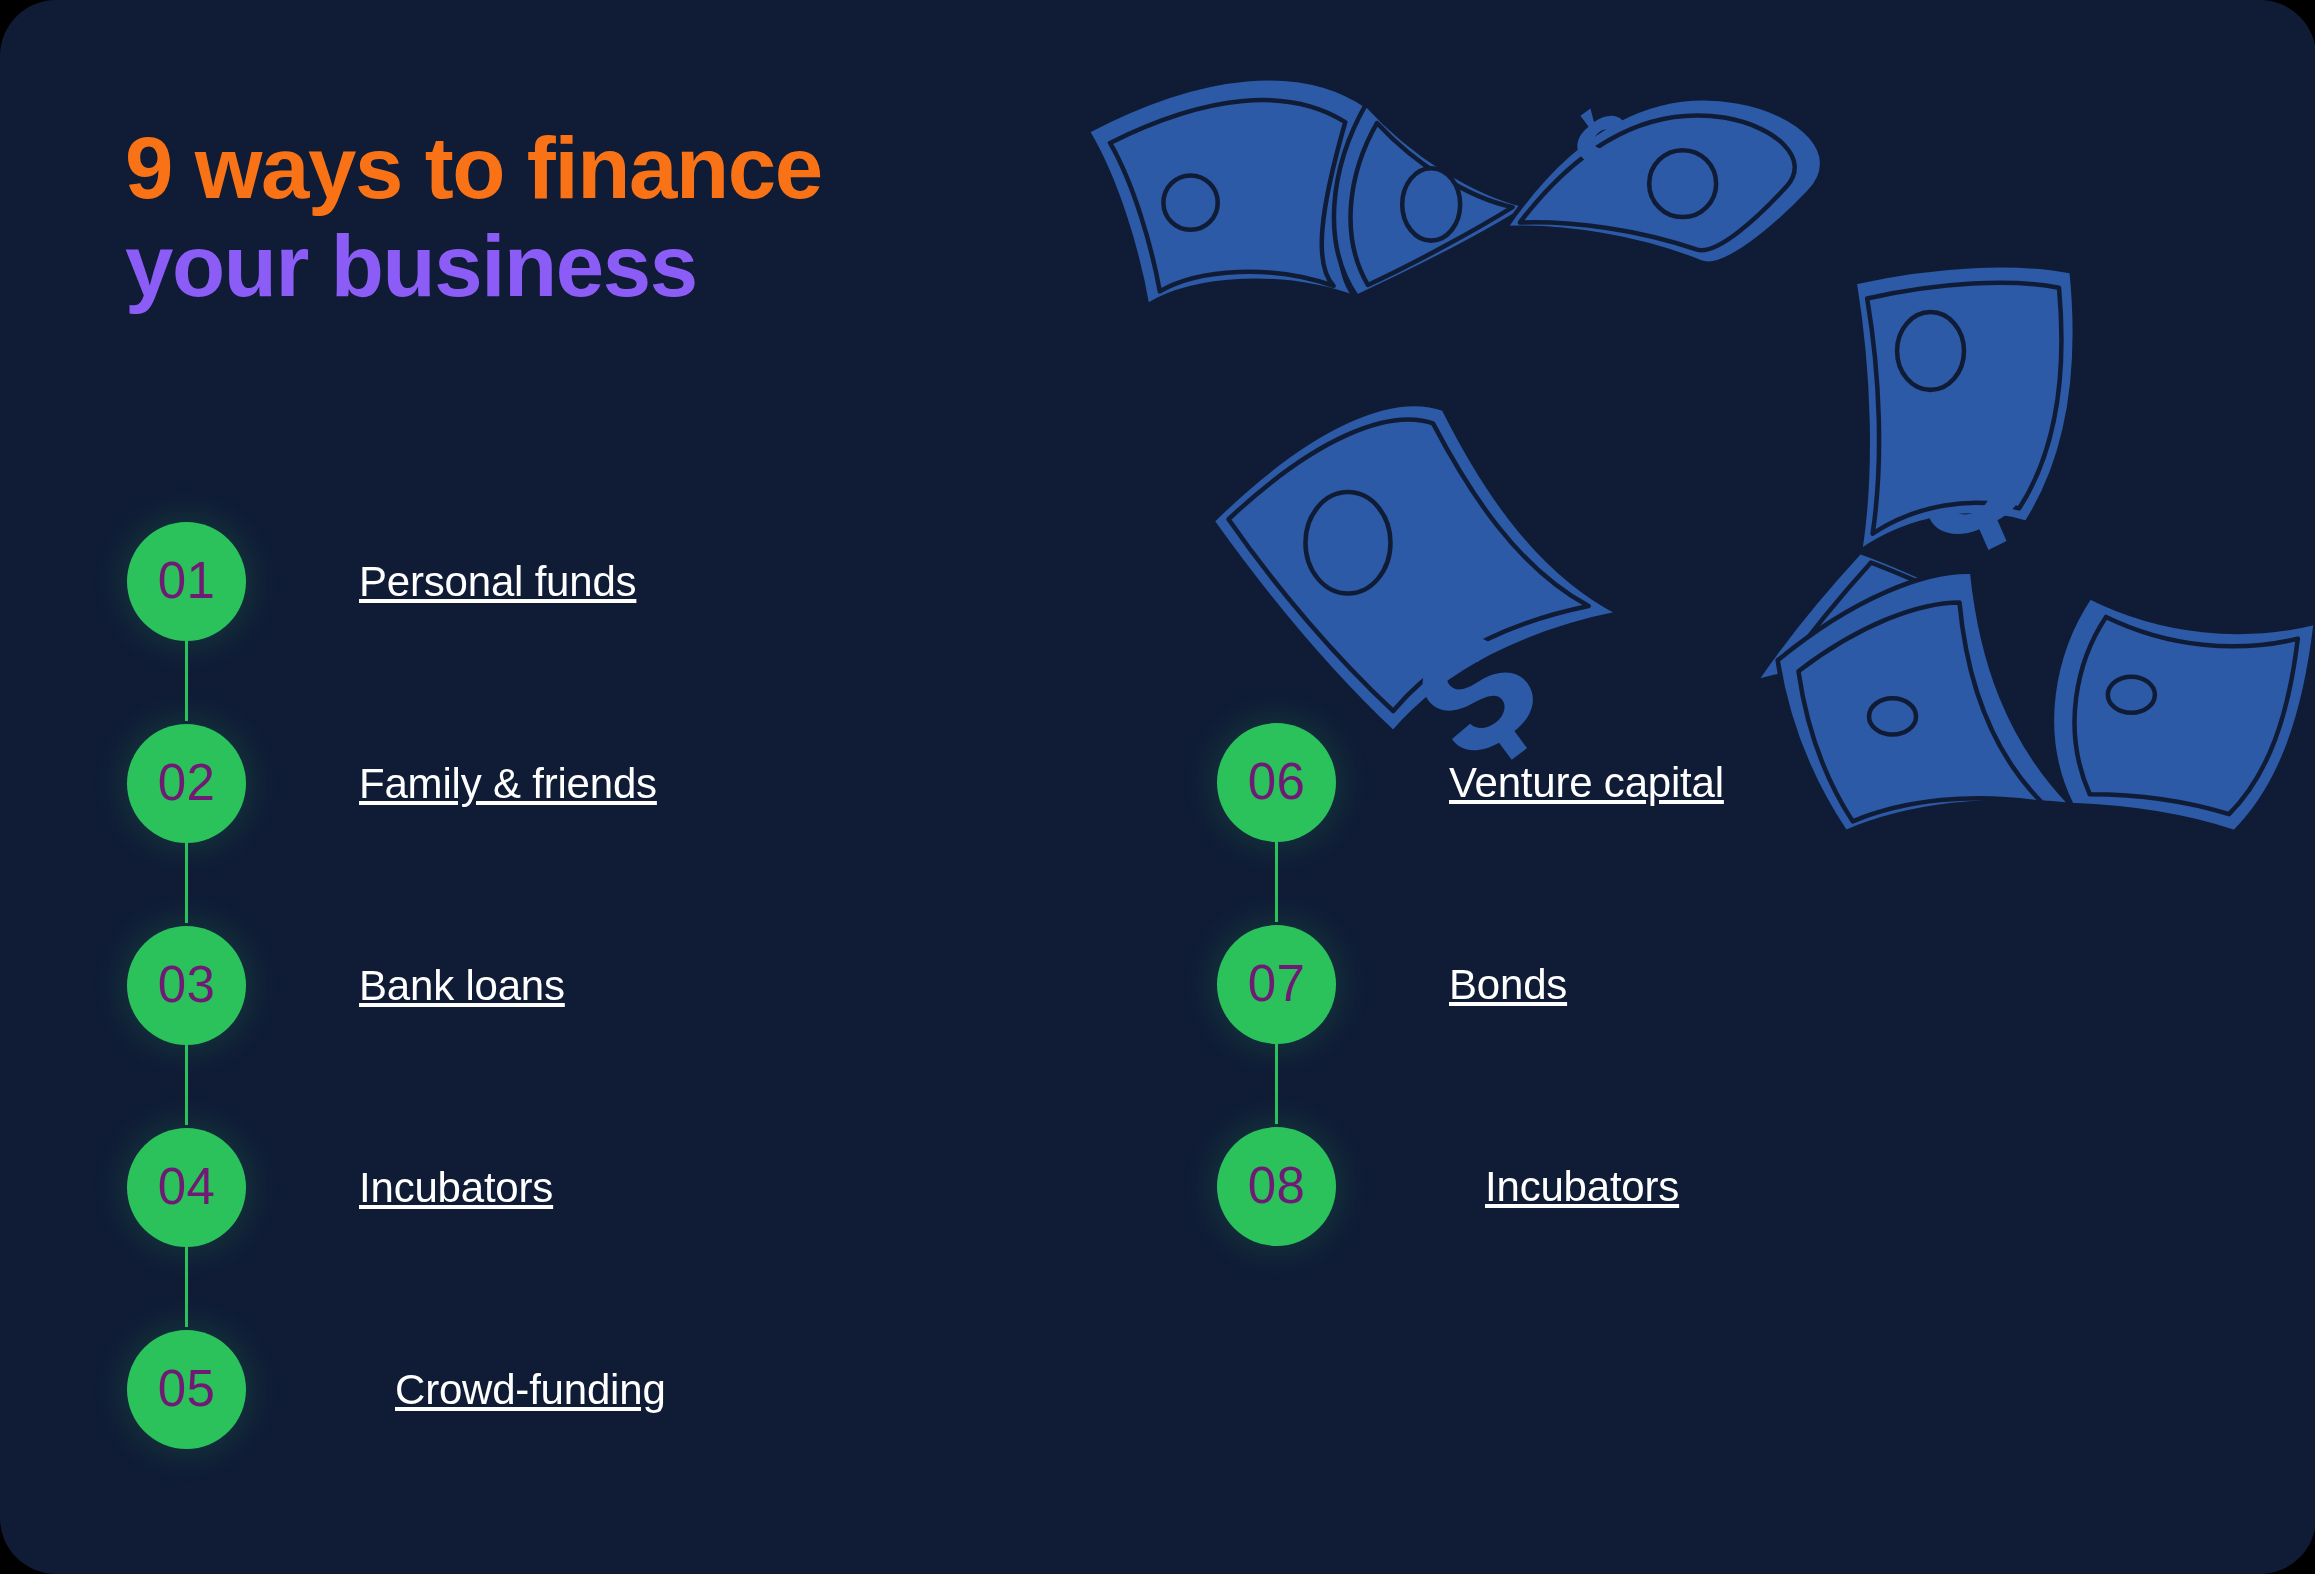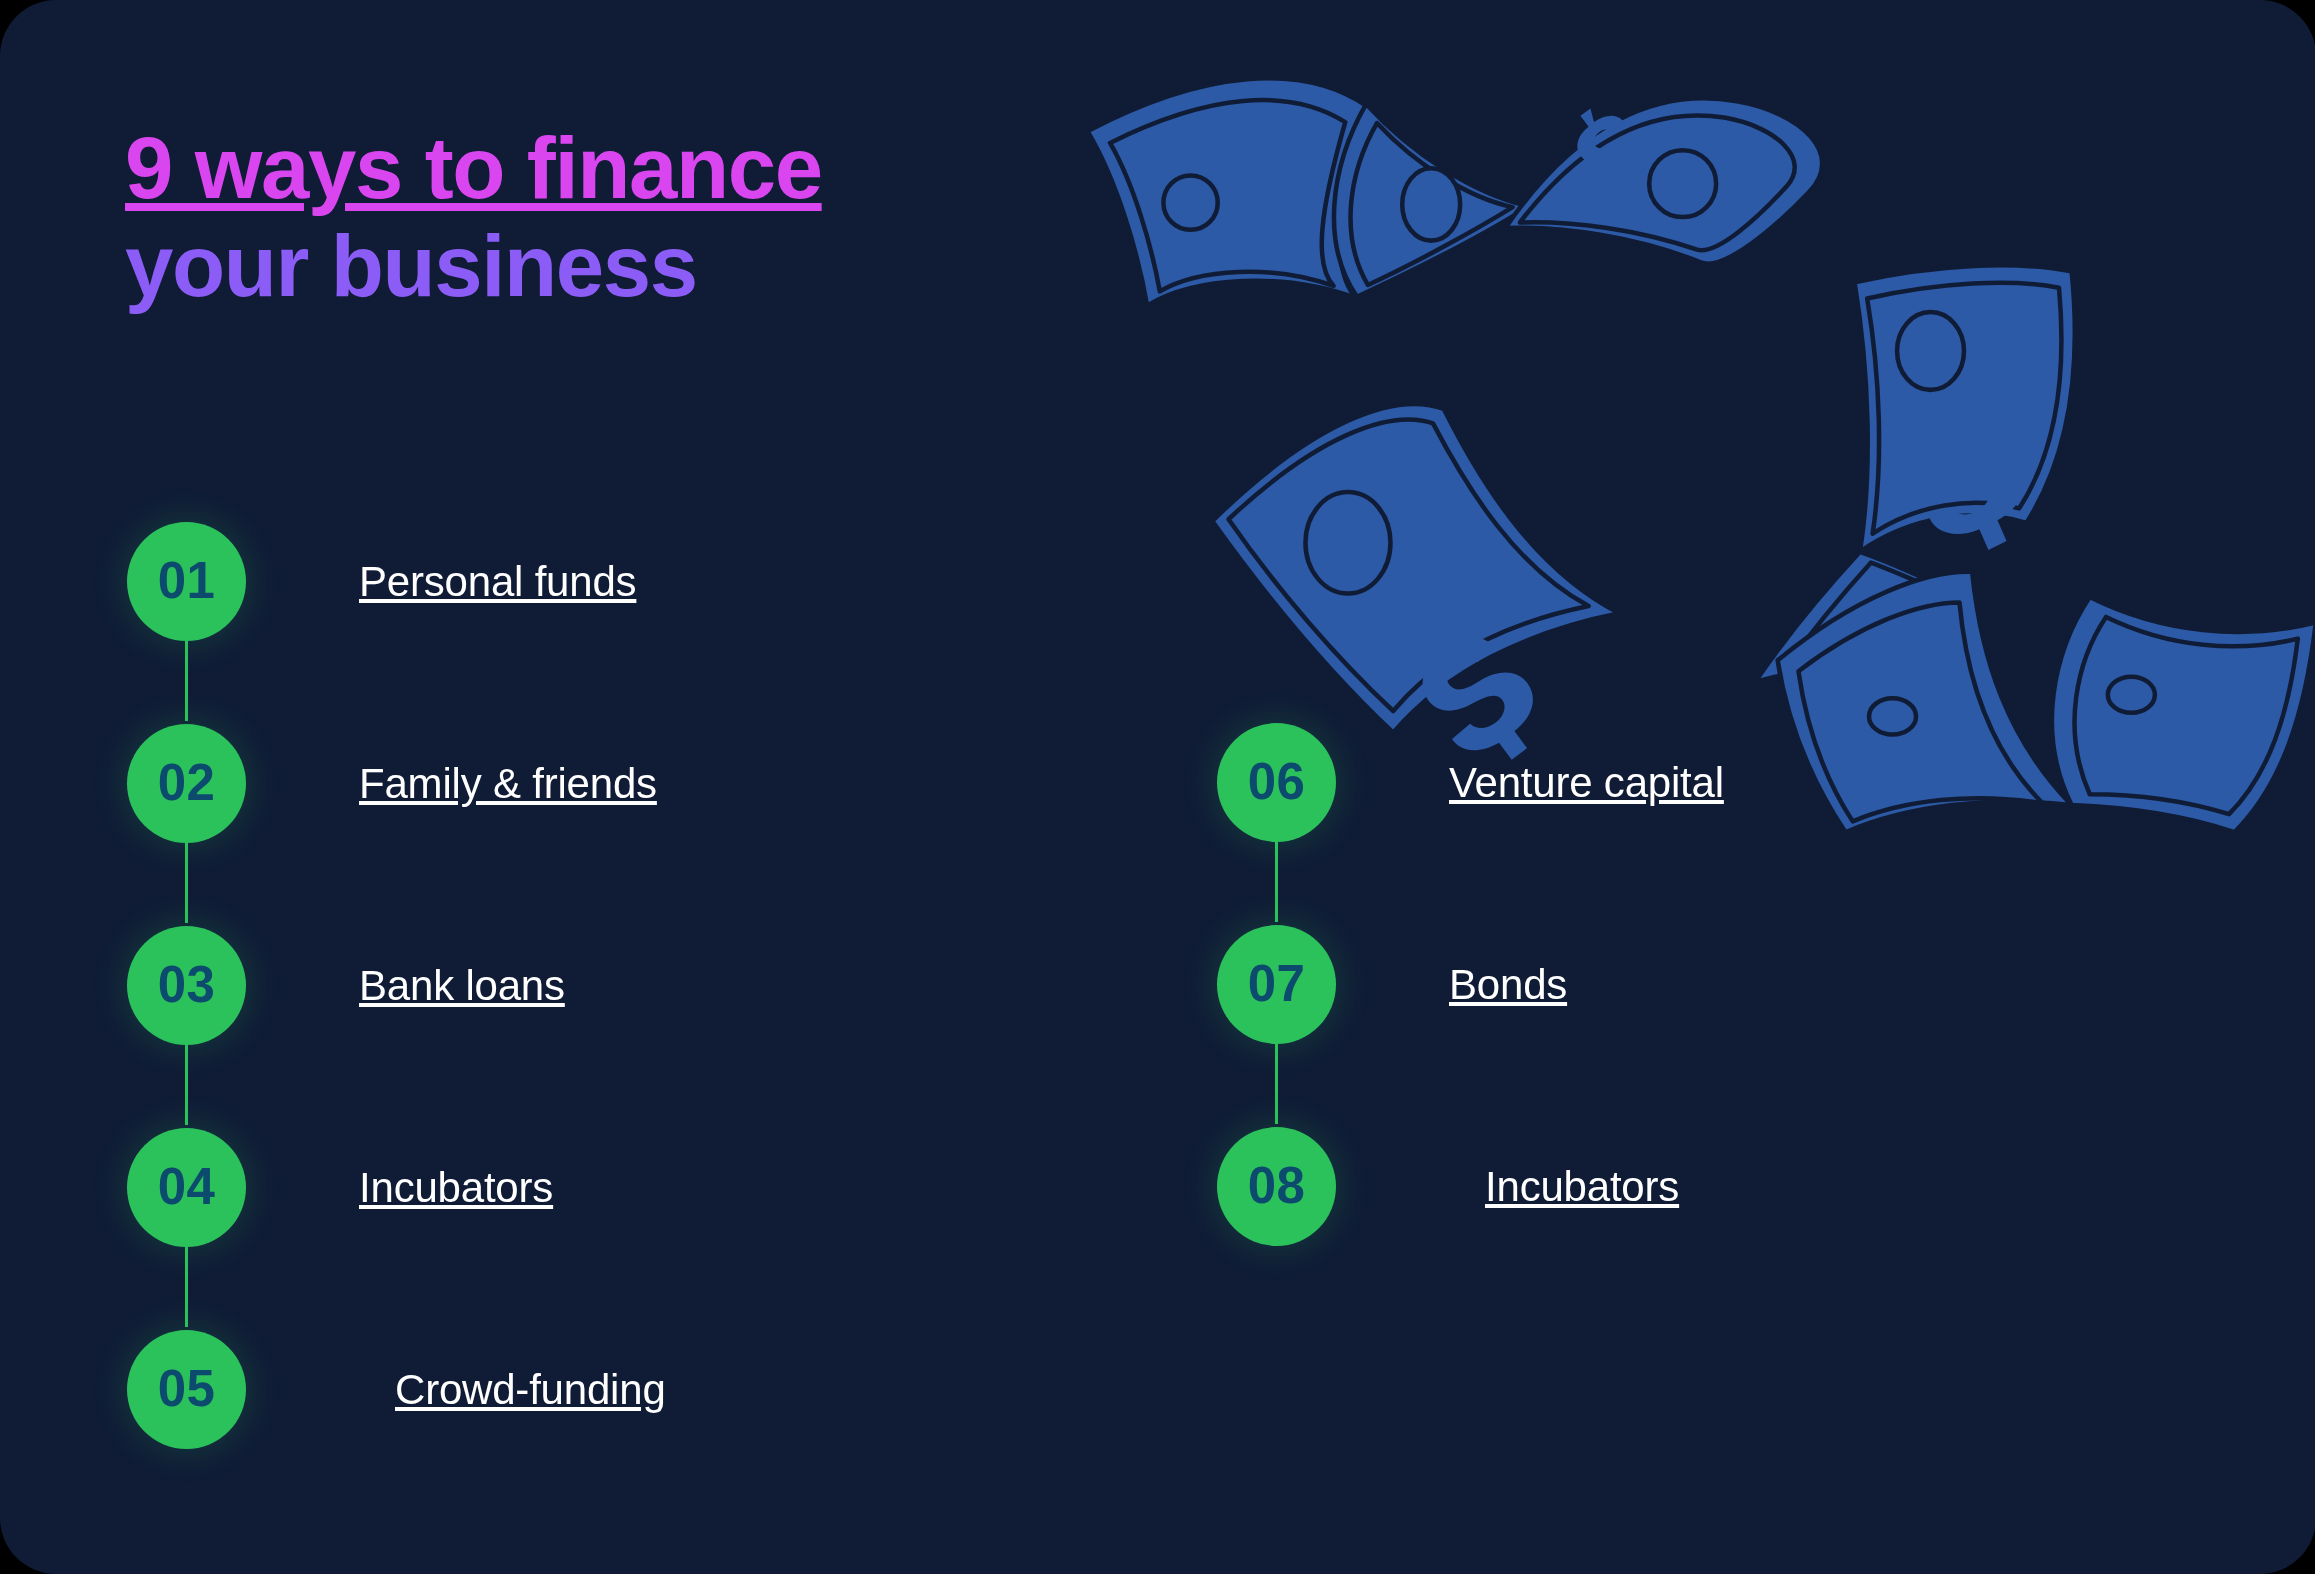--- a/index.html
+++ b/index.html
@@ -40,21 +40,21 @@
     top: 119px;
     line-height: 1.13;
     letter-spacing: -1.4px;
   }
   .head-line {
     font-size: 87px;
     font-weight: 700;
     white-space: nowrap;
     display: block;
   }
-  .head-line-1 { color: #d946ef; text-decoration: underline; }
+  .head-line-1 { color: #f97316; }
   .head-line-2 { color: #8b5cf6; }
 
   
   .column {
     position: absolute;
   }
   #column-left  { left: 127px;  top: 520px; }
   #column-right { left: 1217px; top: 721px; }
 
   .step {
@@ -73,23 +73,23 @@
     border-radius: 50%;
     background: #2bc25b;
     box-shadow: 0 0 31px 5.4px rgba(43,194,91,0.16);
     display: flex;
     align-items: center;
     justify-content: center;
     flex: 0 0 auto;
     z-index: 2;
   }
   .step-number {
-    color: #0c4a6e;
+    color: #701a75;
     font-size: 51px;
-    font-weight: 700;
+    font-weight: 400;
     letter-spacing: 0.5px;
     line-height: 1;
     position: relative;
     top: -0.9px;
   }
 
   
   .step-connector {
     position: absolute;
     left: 58px;

